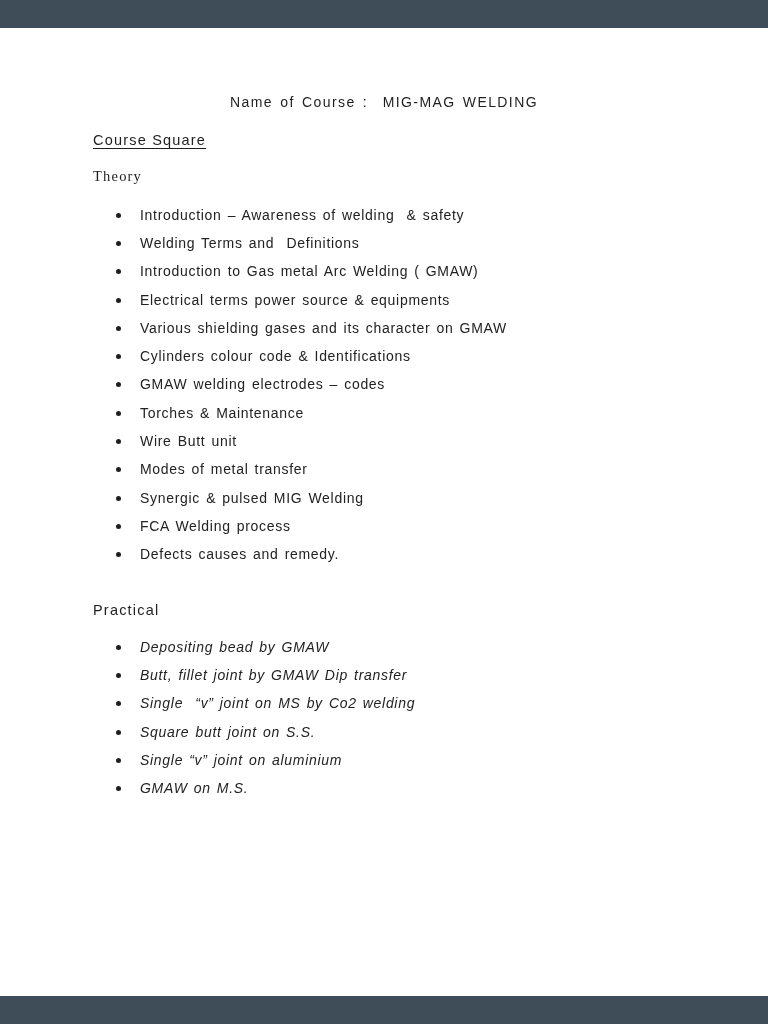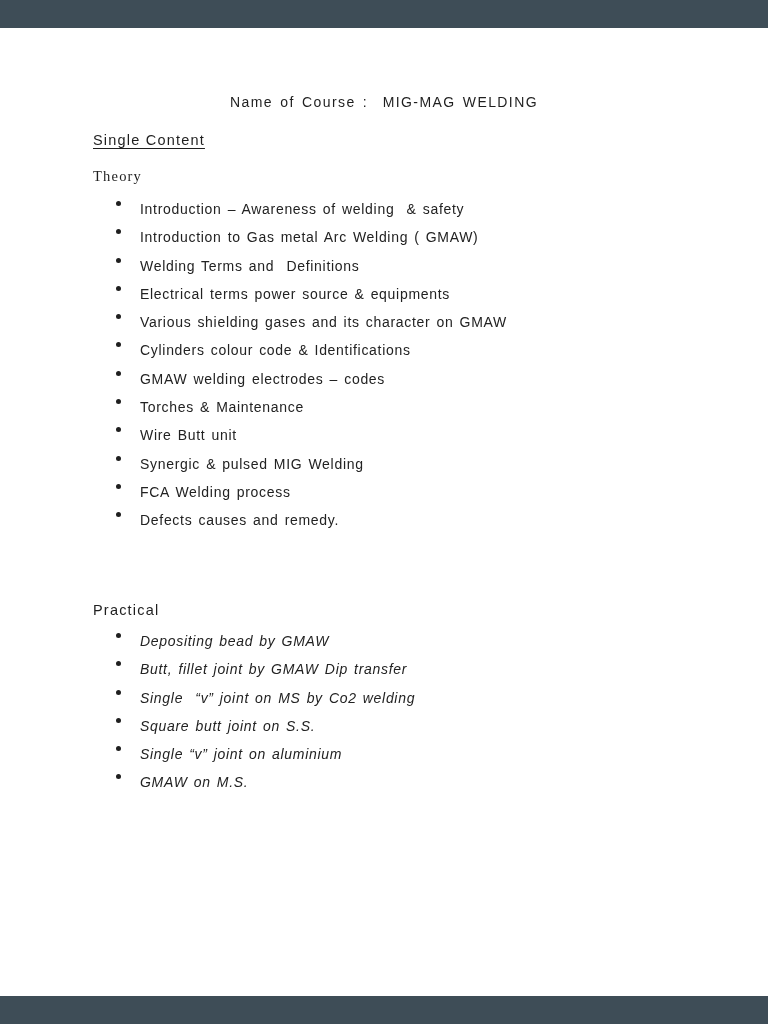--- a/index.html
+++ b/index.html
@@ -57,21 +57,21 @@
     margin: 0;
     padding: 0;
     list-style: none;
   }
   .theory-list { top: 173px; }
   .practical-list { top: 605px; font-style: italic; }
 
   li.bullet-item {
     height: 28.3px;
     display: flex;
-    align-items: flex-start;
+    align-items: center;
   }
 
   .dot {
     width: 5px;
     height: 5px;
     border-radius: 50%;
     background: #1f1f1f;
     flex: none;
     margin-right: 19px;
   }
@@ -89,36 +89,36 @@
 <body>
 
 <div class="screen">
 
   <div class="gutter-bar"></div>
 
   <div class="page">
 
     <div class="doc-title">Name of Course :  MIG-MAG WELDING</div>
 
-    <div class="section-heading content-heading">Single Content</div>
+    <div class="section-heading content-heading">Course Square</div>
 
     <div class="section-heading theory-heading">Theory</div>
 
     <ul class="bullet-list theory-list">
       <li class="bullet-item">
         <span class="dot"></span>
         <span class="bullet-text">Introduction – Awareness of welding  &amp; safety</span>
       </li>
       <li class="bullet-item">
         <span class="dot"></span>
-        <span class="bullet-text">Introduction to Gas metal Arc Welding ( GMAW)</span>
+        <span class="bullet-text">Welding Terms and  Definitions</span>
       </li>
       <li class="bullet-item">
         <span class="dot"></span>
-        <span class="bullet-text">Welding Terms and  Definitions</span>
+        <span class="bullet-text">Introduction to Gas metal Arc Welding ( GMAW)</span>
       </li>
       <li class="bullet-item">
         <span class="dot"></span>
         <span class="bullet-text">Electrical terms power source &amp; equipments</span>
       </li>
       <li class="bullet-item">
         <span class="dot"></span>
         <span class="bullet-text">Various shielding gases and its character on GMAW</span>
       </li>
       <li class="bullet-item">
@@ -129,20 +129,24 @@
         <span class="dot"></span>
         <span class="bullet-text">GMAW welding electrodes – codes</span>
       </li>
       <li class="bullet-item">
         <span class="dot"></span>
         <span class="bullet-text">Torches &amp; Maintenance</span>
       </li>
       <li class="bullet-item">
         <span class="dot"></span>
         <span class="bullet-text">Wire Butt unit</span>
+      </li>
+      <li class="bullet-item">
+        <span class="dot"></span>
+        <span class="bullet-text">Modes of metal transfer</span>
       </li>
       <li class="bullet-item">
         <span class="dot"></span>
         <span class="bullet-text">Synergic &amp; pulsed MIG Welding</span>
       </li>
       <li class="bullet-item">
         <span class="dot"></span>
         <span class="bullet-text">FCA Welding process</span>
       </li>
       <li class="bullet-item">

